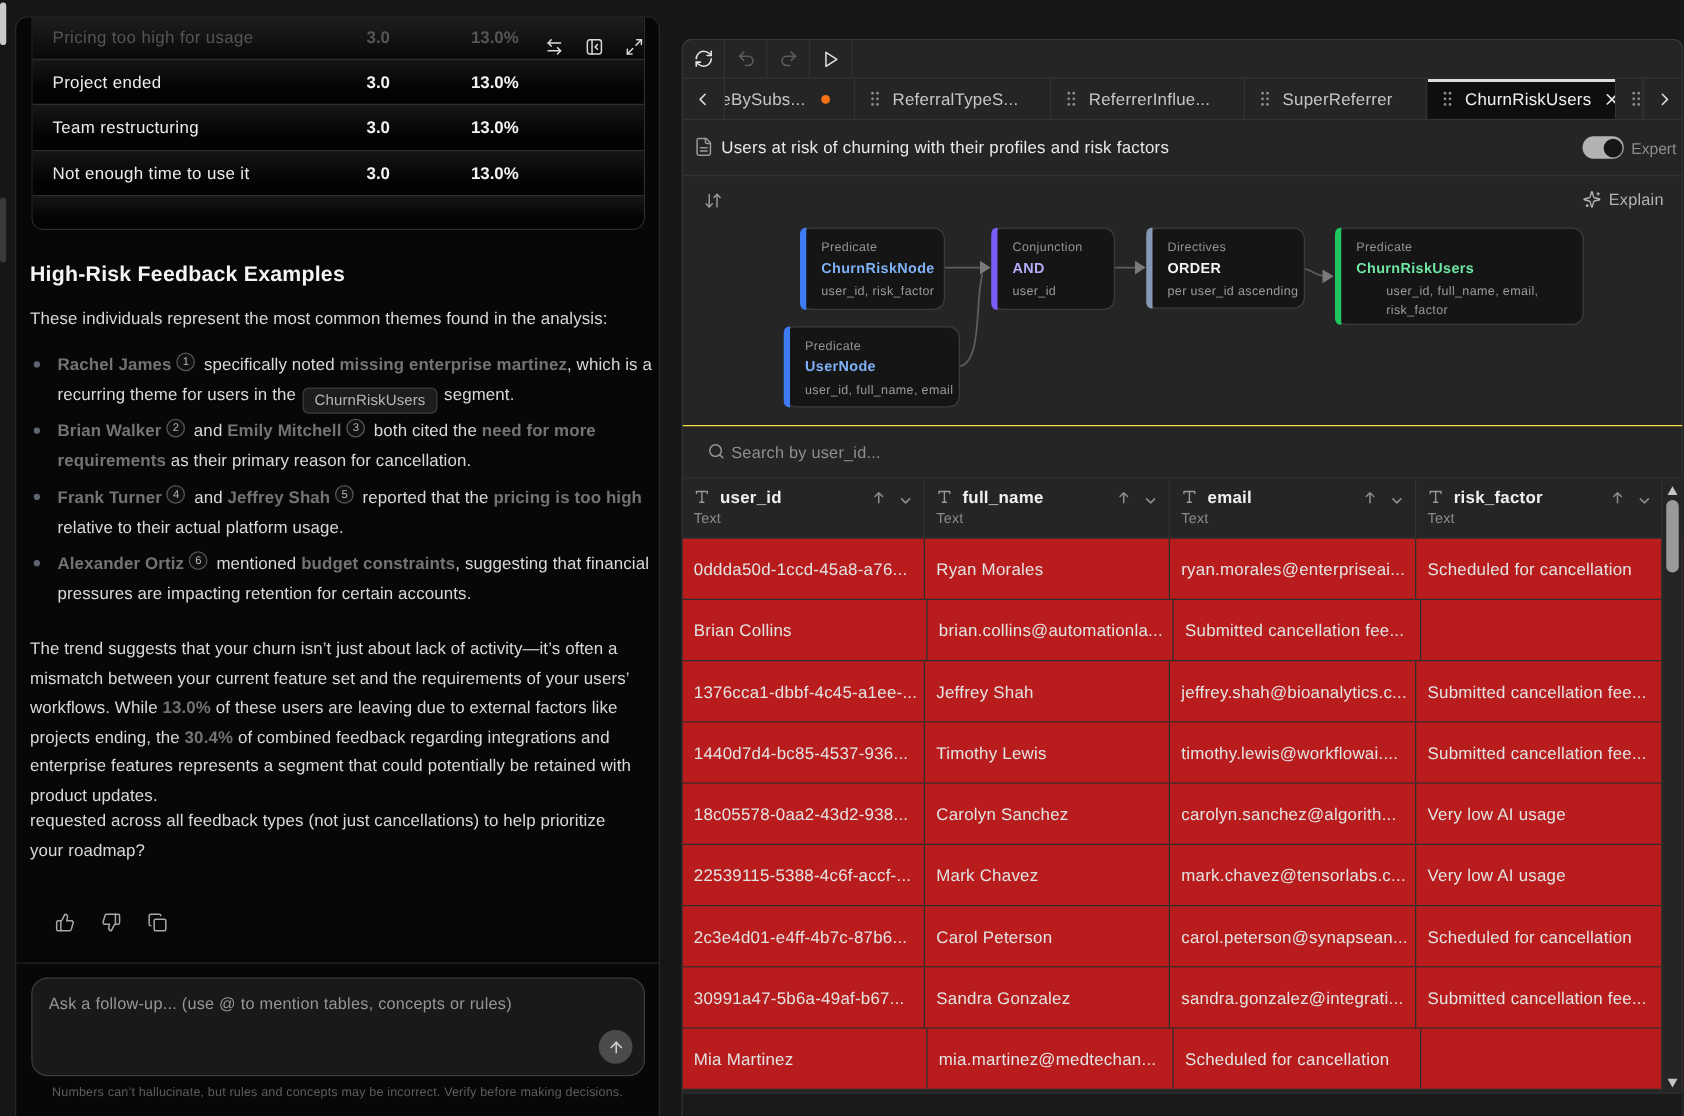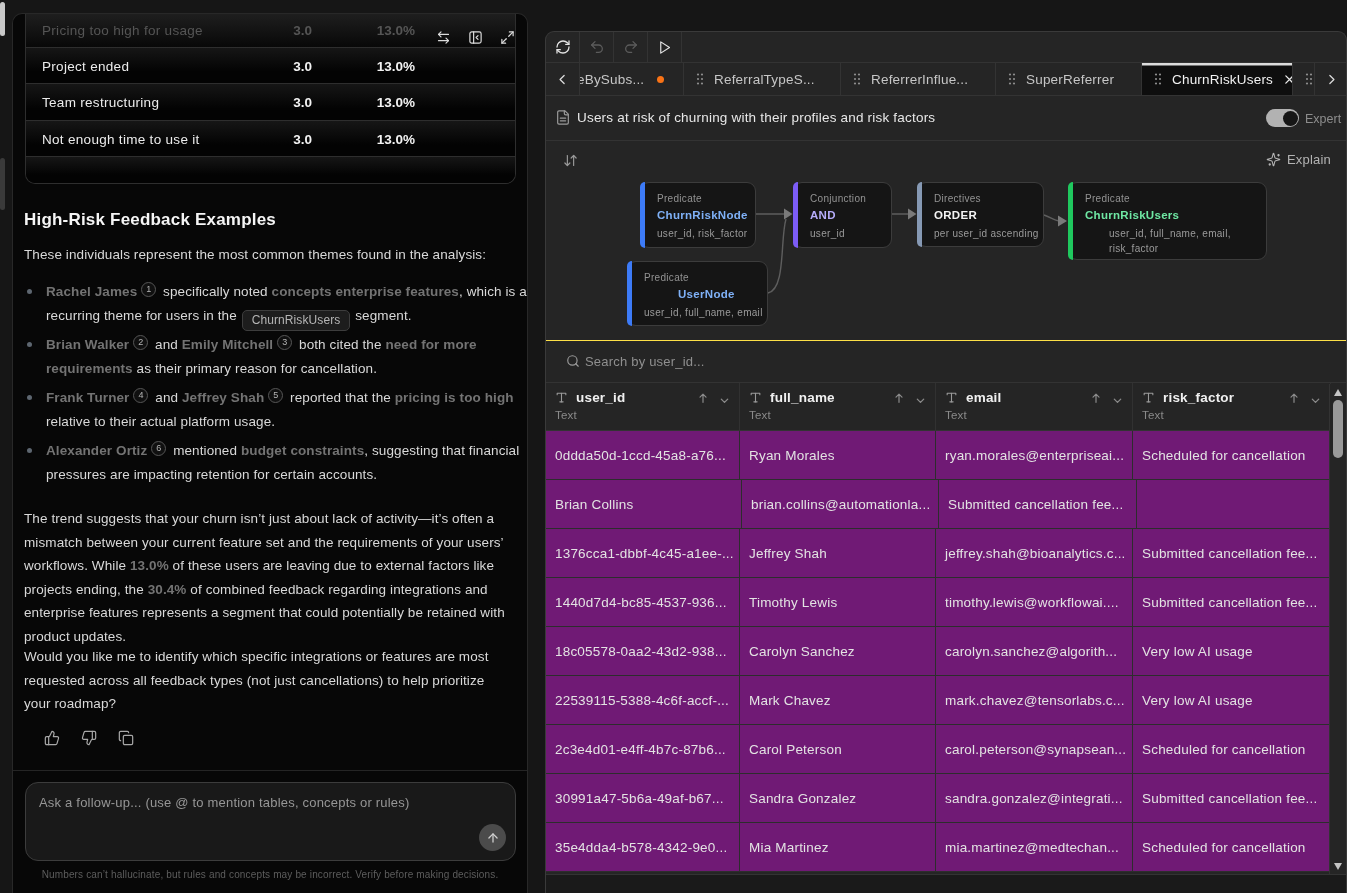--- a/index.html
+++ b/index.html
@@ -140,21 +140,21 @@
   .grid { position:relative; }
   .grid-header { display:flex; height:48px; background:#252525; border-bottom:1px solid #333; }
   .gh-cell { position:relative; border-right:1px solid #313131; flex:none; padding:7px 0 0 9px; }
   .gh-top { display:flex; align-items:center; }
   .gh-ticon { color:#9a9a9a; margin-right:8px; }
   .gh-name { font-size:13.5px; font-weight:700; color:#f0f0f0; letter-spacing:.2px; }
   .gh-sort { position:absolute; right:30px; top:9px; color:#8c8c8c; cursor:pointer; }
   .gh-menu { position:absolute; right:9px; top:12px; color:#8c8c8c; cursor:pointer; }
   .gh-type { font-size:11.5px; color:#8a8a8a; margin-top:4px; letter-spacing:.2px; }
 
-  .grid-row { display:flex; height:49px; background:#701a75; border-bottom:1px solid #2d2d2d; }
+  .grid-row { display:flex; height:49px; background:#b91c1c; border-bottom:1px solid #2d2d2d; }
   .gr-cell { border-right:1px solid #2d2d2d; flex:none; display:flex; align-items:center;
     padding-left:9px; font-size:13.5px; color:#e3e3e3; letter-spacing:.2px; white-space:nowrap;
     overflow:hidden; }
 
   .vscroll { position:absolute; right:0; top:352px; width:17px; height:491px; background:#252525;
     border-left:1px solid #333; }
   .vs-up { position:absolute; left:4px; top:5px; width:0; height:0;
     border-left:4.5px solid transparent; border-right:4.5px solid transparent;
     border-bottom:7px solid #c4c4c4; cursor:pointer; }
   .vs-thumb { position:absolute; left:3px; top:16px; width:10px; height:58px; border-radius:5px;
@@ -227,21 +227,21 @@
       </svg>
     </span>
   </div>
 
   <h2 class="chat-heading">High-Risk Feedback Examples</h2>
   <p class="chat-intro">These individuals represent the most common themes found in the analysis:</p>
 
   <div class="chat-bullets">
       <div class="cb-item">
         <span class="cb-dot"></span>
-        <div class="cline"><span class="b">Rachel James</span><span class="badge">1</span><span> specifically noted </span><span class="b">concepts enterprise features</span><span>, which is a</span></div>
+        <div class="cline"><span class="b">Rachel James</span><span class="badge">1</span><span> specifically noted </span><span class="b">missing enterprise martinez</span><span>, which is a</span></div>
         <div class="cline"><span>recurring theme for users in the </span><span class="chip">ChurnRiskUsers</span><span> segment.</span></div>
       </div>
       <div class="cb-item">
         <span class="cb-dot"></span>
         <div class="cline"><span class="b">Brian Walker</span><span class="badge">2</span><span> and </span><span class="b">Emily Mitchell</span><span class="badge">3</span><span> both cited the </span><span class="b">need for more</span></div>
         <div class="cline"><span class="b">requirements</span><span> as their primary reason for cancellation.</span></div>
       </div>
       <div class="cb-item">
         <span class="cb-dot"></span>
         <div class="cline"><span class="b">Frank Turner</span><span class="badge">4</span><span> and </span><span class="b">Jeffrey Shah</span><span class="badge">5</span><span> reported that the </span><span class="b">pricing is too high</span></div>
@@ -256,21 +256,20 @@
 
   <div class="chat-para pa1">
       <div class="cline"><span>The trend suggests that your churn isn’t just about lack of activity—it’s often a</span></div>
       <div class="cline"><span>mismatch between your current feature set and the requirements of your users’</span></div>
       <div class="cline"><span>workflows. While </span><span class="b">13.0%</span><span> of these users are leaving due to external factors like</span></div>
       <div class="cline"><span>projects ending, the </span><span class="b">30.4%</span><span> of combined feedback regarding integrations and</span></div>
       <div class="cline"><span>enterprise features represents a segment that could potentially be retained with</span></div>
       <div class="cline"><span>product updates.</span></div>
     </div>
   <div class="chat-para pa2">
-      <div class="cline"><span>Would you like me to identify which specific integrations or features are most</span></div>
       <div class="cline"><span>requested across all feedback types (not just cancellations) to help prioritize</span></div>
       <div class="cline"><span>your roadmap?</span></div>
     </div>
 
   <div class="chat-actions">
     <span class="ibtn">
       <svg width="16" height="16" viewBox="0 0 24 24" fill="none" stroke="currentColor" stroke-width="1.8" stroke-linecap="round" stroke-linejoin="round">
         <path d="M7 10v12"></path>
         <path d="M15 5.88 14 10h5.83a2 2 0 0 1 1.92 2.56l-2.33 8A2 2 0 0 1 17.5 22H4a2 2 0 0 1-2-2v-8a2 2 0 0 1 2-2h2.76a2 2 0 0 0 1.79-1.11L12 2a3.13 3.13 0 0 1 3 3.88Z"></path>
       </svg>
@@ -490,21 +489,21 @@
       </div>
       <div class="gnode wrapfields" style="left: 522px; top: 41px; width: 199px; height: 78px;">
         <span class="bar" style="background: rgb(31, 200, 94);"></span>
         <div class="ncat">Predicate</div>
         <div class="nname" style="color: rgb(111, 232, 164);">ChurnRiskUsers</div>
         <div class="nfields">user_id, full_name, email, risk_factor</div>
       </div>
       <div class="gnode" style="left: 81px; top: 120px; width: 141px; height: 65px;">
         <span class="bar" style="background: rgb(61, 123, 247);"></span>
         <div class="ncat">Predicate</div>
-        <div class="nname" style="color: rgb(127, 177, 247); margin-left: 34px;">UserNode</div>
+        <div class="nname" style="color: rgb(127, 177, 247);">UserNode</div>
         <div class="nfields">user_id, full_name, email</div>
       </div>
     </div>
 
   <div class="search-row">
     <span class="search-icon">
       <svg width="14" height="14" viewBox="0 0 24 24" fill="none" stroke="currentColor" stroke-width="2" stroke-linecap="round">
         <circle cx="11" cy="11" r="8"></circle>
           <path d="m21 21-4.3-4.3"></path>
       </svg>
@@ -649,21 +648,20 @@
           <div class="gr-cell" style="width: 197px;">carol.peterson@synapsean...</div>
           <div class="gr-cell" style="width: 198px;">Scheduled for cancellation</div>
         </div>
         <div class="grid-row">
           <div class="gr-cell" style="width: 194px;">30991a47-5b6a-49af-b67...</div>
           <div class="gr-cell" style="width: 196px;">Sandra Gonzalez</div>
           <div class="gr-cell" style="width: 197px;">sandra.gonzalez@integrati...</div>
           <div class="gr-cell" style="width: 198px;">Submitted cancellation fee...</div>
         </div>
         <div class="grid-row">
-          <div class="gr-cell" style="width: 194px;">35e4dda4-b578-4342-9e0...</div>
           <div class="gr-cell" style="width: 196px;">Mia Martinez</div>
           <div class="gr-cell" style="width: 197px;">mia.martinez@medtechan...</div>
           <div class="gr-cell" style="width: 198px;">Scheduled for cancellation</div>
         </div>
       </div>
   </div>
 
   <div class="vscroll">
     <span class="vs-up"></span>
     <span class="vs-thumb"></span>

